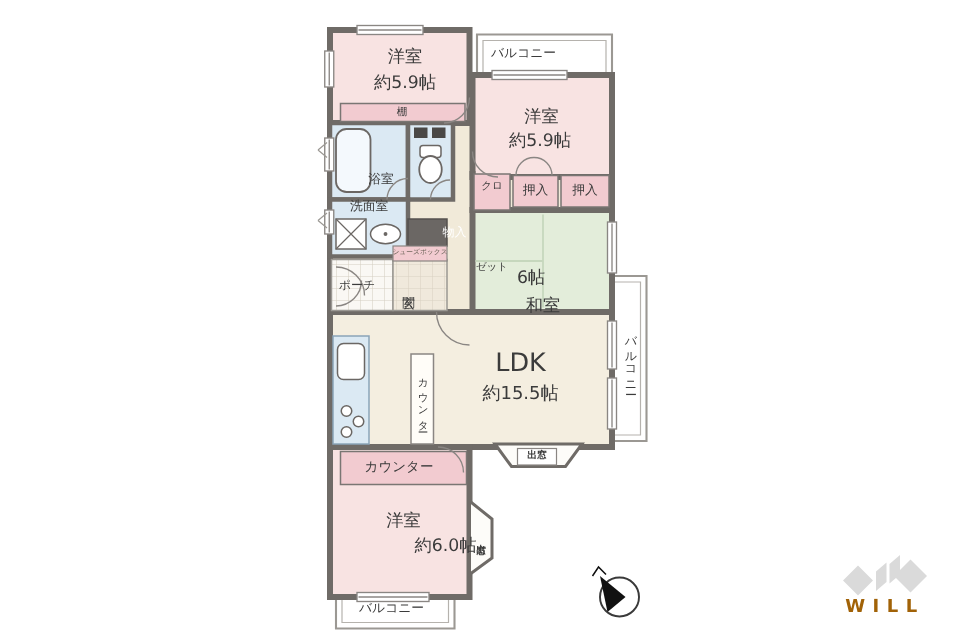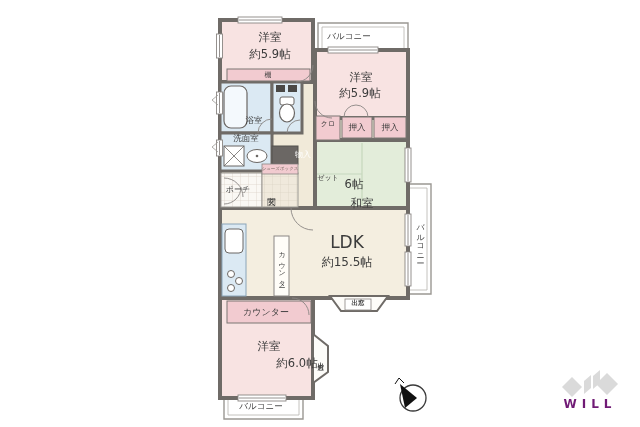--- a/index.html
+++ b/index.html
@@ -7,21 +7,21 @@
          font-family:"DejaVu Sans",sans-serif;}
   #plan-svg{position:absolute;left:0;top:0;}
   .lbl{position:absolute;transform:translate(-50%,-50%);color:#3b3b3b;white-space:nowrap;
        line-height:1.15;text-align:center;}
   .v{writing-mode:vertical-rl;text-orientation:upright;letter-spacing:1px;}
   .fs13{font-size:17px;} .fs12{font-size:12px;} .fs11{font-size:11.5px;}
   .fs9{font-size:9px;} .fs85{font-size:8.5px;} .fs8{font-size:8px;}
   .fs7{font-size:7px;} .fs65{font-size:6.5px;font-weight:bold;} .fs45{font-size:4.5px;letter-spacing:0;}
   .white{color:#ffffff;margin-left:18px;}
   .stack span{display:block;margin-top:46px;}
-  #will-text{color:#701a75;font-weight:bold;letter-spacing:5px;font-size:12px;}
+  #will-text{color:#a16207;font-weight:bold;letter-spacing:5px;font-size:12px;}
 </style>
 </head>
 <body>
 
 <div id="stage">
 
   <svg id="plan-svg" width="640" height="427" viewBox="0 0 640 427">
     <defs>
       <pattern id="tileW" width="8" height="8" patternUnits="userSpaceOnUse">
         <rect width="8" height="8" fill="#faf8f4"></rect>

